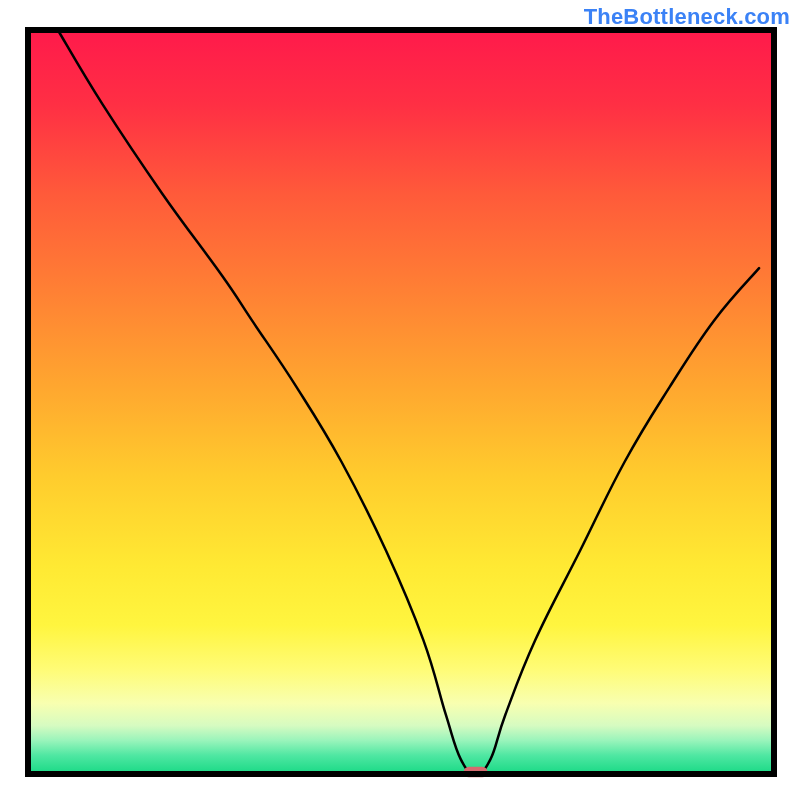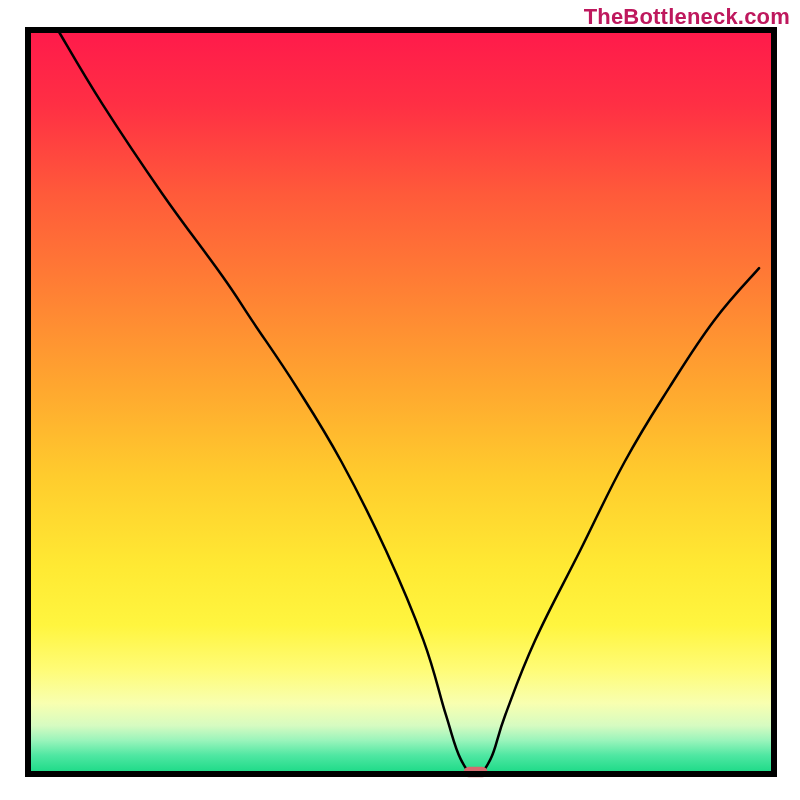--- a/index.html
+++ b/index.html
@@ -15,21 +15,21 @@
     width: 800px;
     height: 800px;
   }
   .watermark {
     position: absolute;
     top: 4px;
     right: 10px;
     font-family: Arial, Helvetica, sans-serif;
     font-size: 22px;
     font-weight: 600;
-    color: #be185d;
+    color: #3b82f6;
     letter-spacing: 0.2px;
     z-index: 20;
   }
   svg {
     position: absolute;
     top: 0;
     left: 0;
     width: 800px;
     height: 800px;
   }

